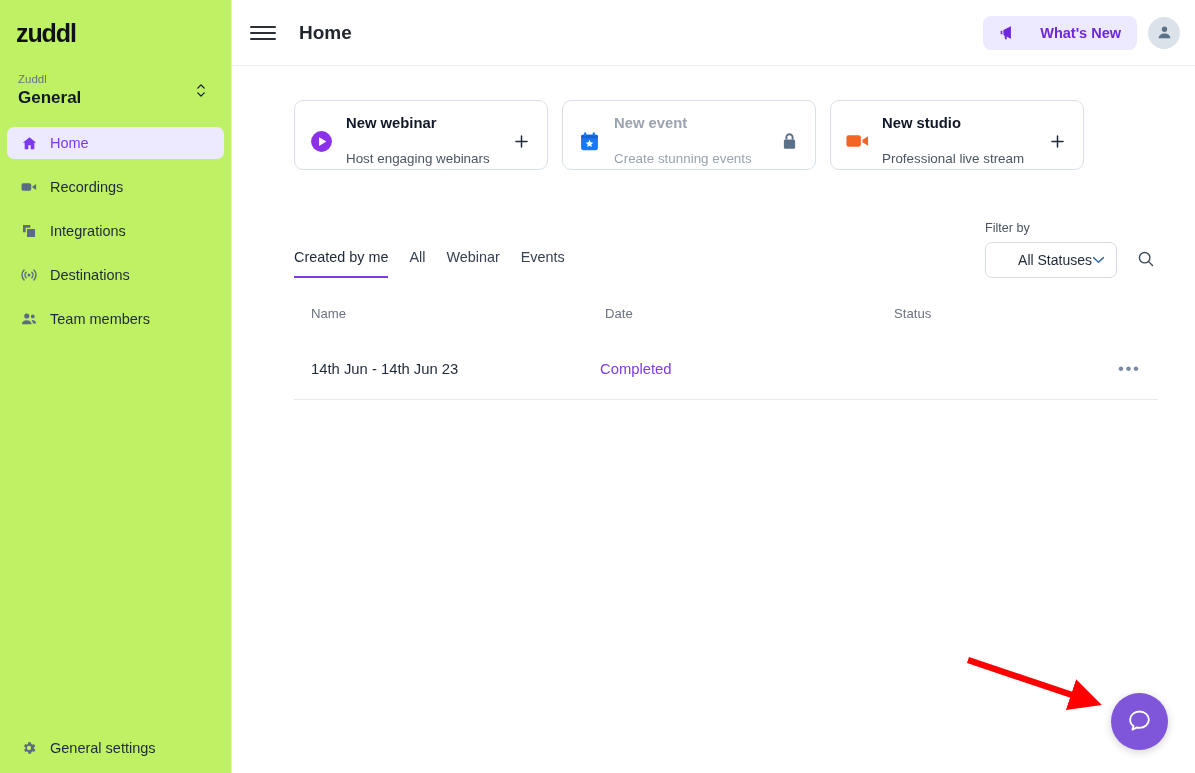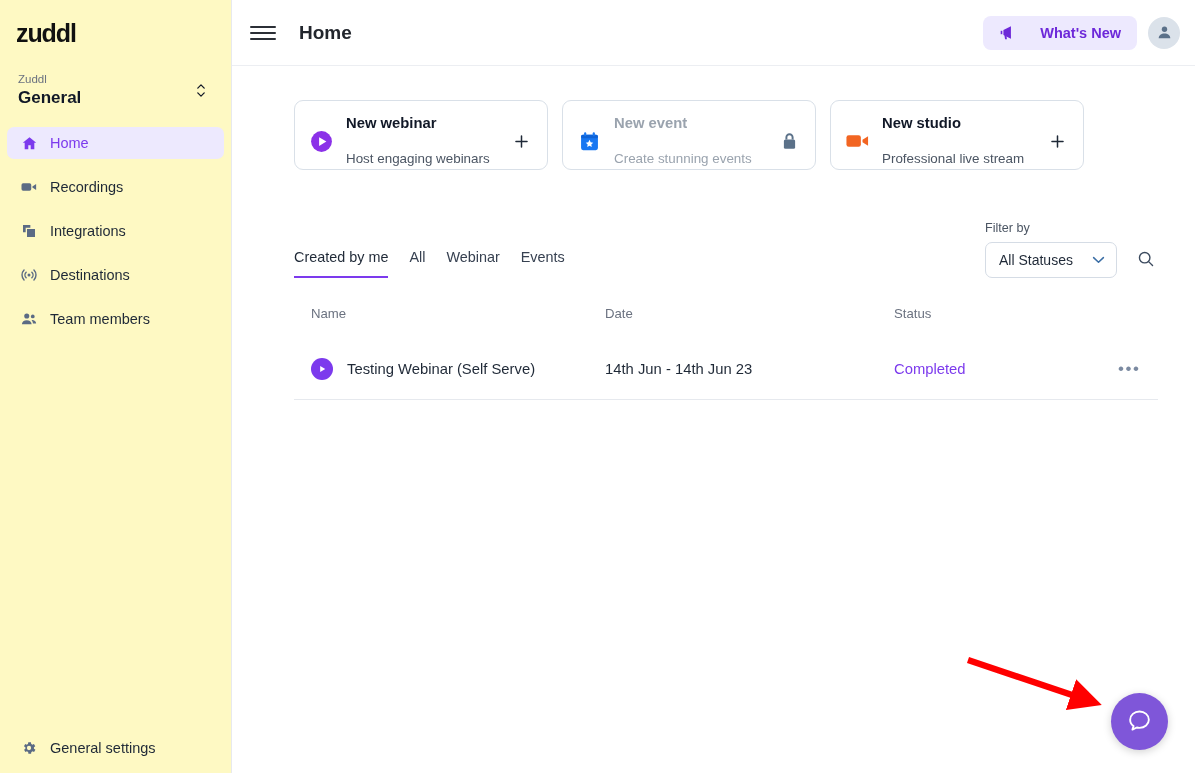--- a/index.html
+++ b/index.html
@@ -7,21 +7,21 @@
     width: 1195px; height: 773px;
     background: #ffffff;
     font-family: "Liberation Sans", sans-serif;
     overflow: hidden;
   }
   .app { position: relative; width: 1195px; height: 773px; display: flex; }
 
   
   .sidebar {
     width: 232px; height: 773px;
-    background: #fef9c3;
+    background: #bef264;
     border-right: 1px solid #e7e9ee;
     position: relative;
     flex: 0 0 232px;
   }
   .brand-row { height: 66px; display: flex; align-items: center; padding: 0 16px; }
   .brand-logo {
     font-size: 25px; font-weight: bold; letter-spacing: -1.1px;
     color: #111111; font-family: "Liberation Sans", sans-serif;
   }
   .org-switch {
@@ -101,21 +101,21 @@
   .tab {
     font-size: 14.4px; color: #374151; cursor: pointer;
     padding-bottom: 11px; border-bottom: 2.5px solid transparent;
   }
   .tab.active { color: #1f2937; border-bottom-color: #7c3aed; }
   .filter-wrap { margin-left: auto; display: flex; align-items: flex-end; gap: 16px; padding-bottom: 0; }
   .filter-block { display: flex; flex-direction: column; }
   .filter-label { font-size: 12.6px; color: #4b5563; margin-bottom: 7px; }
   .select {
     width: 132px; height: 36px; border: 1px solid #d5dce5; border-radius: 7px;
-    display: flex; align-items: center; justify-content: space-between;
+    display: flex; align-items: center; justify-content: flex-end;
     padding: 0 11px 0 13px; font-size: 14px; color: #1f2937; cursor: pointer; background:#fff;
   }
   .search-btn { width: 26px; height: 26px; display: flex; align-items: center; justify-content: center; cursor: pointer; margin-bottom: 6px;}
 
   
   .table { margin-top: 28px; width: 864px; }
   .thead { display: flex; font-size: 13.2px; color: #6b7280; padding: 0 0 0 17px; }
   .col-name { width: 294px; }
   .col-date { width: 289px; }
   .col-status { flex: 1; }
@@ -365,28 +365,20 @@
 
       <div class="table">
         <div class="thead">
           <div class="col-name">Name</div>
           <div class="col-date">Date</div>
           <div class="col-status">Status</div>
           <div class="col-more"></div>
         </div>
 
         <div class="trow">
-          <div class="row-name">
-            <span class="row-badge">
-              <svg width="12" height="12" viewBox="0 0 12 12">
-                  <path d="M4.2 3l5 3-5 3V3z" fill="#ffffff"></path>
-                </svg>
-            </span>
-            <span class="row-title">Testing Webinar (Self Serve)</span>
-          </div>
           <div class="row-date">14th Jun - 14th Jun 23</div>
           <div class="row-status">Completed</div>
           <div class="row-more">•••</div>
         </div>
       </div>
 
     </div>
 
     <svg class="arrow-overlay" width="140" height="60" viewBox="0 0 140 60">
       <defs>

